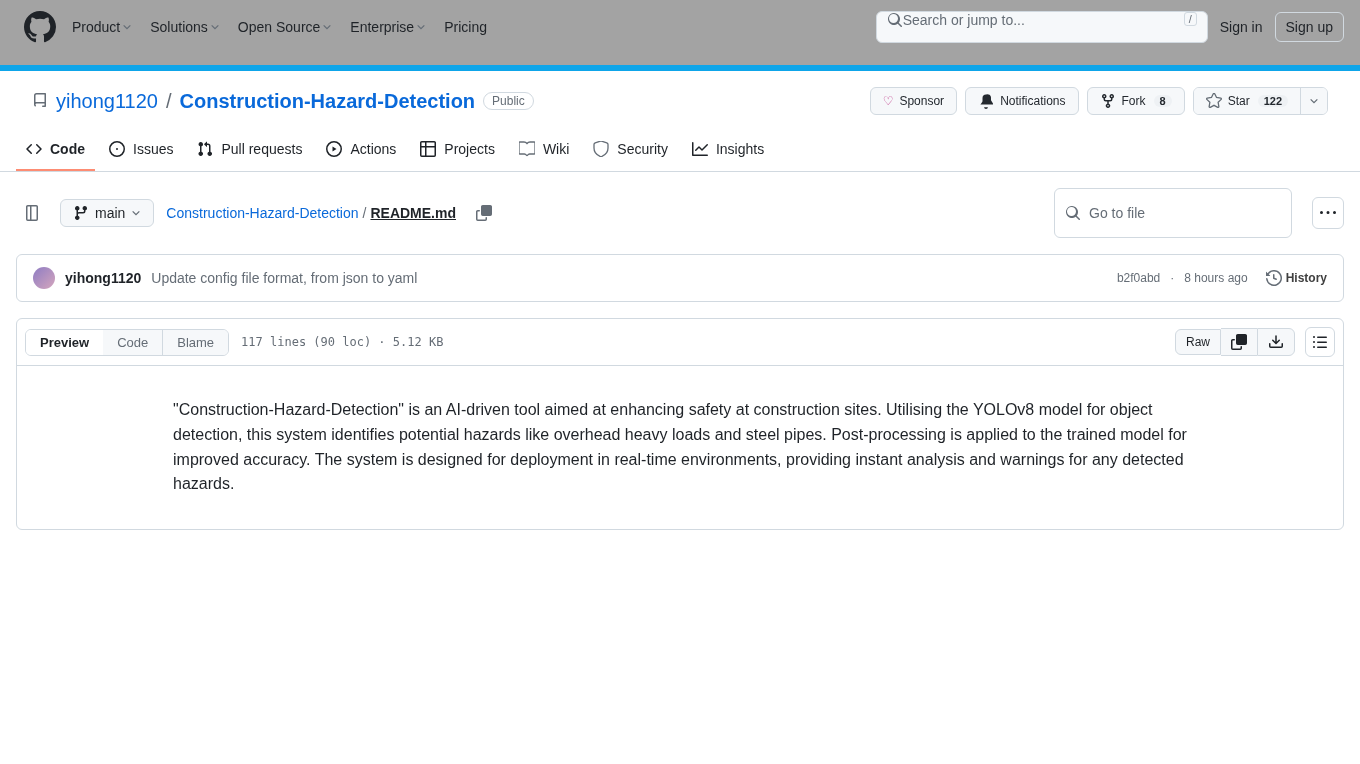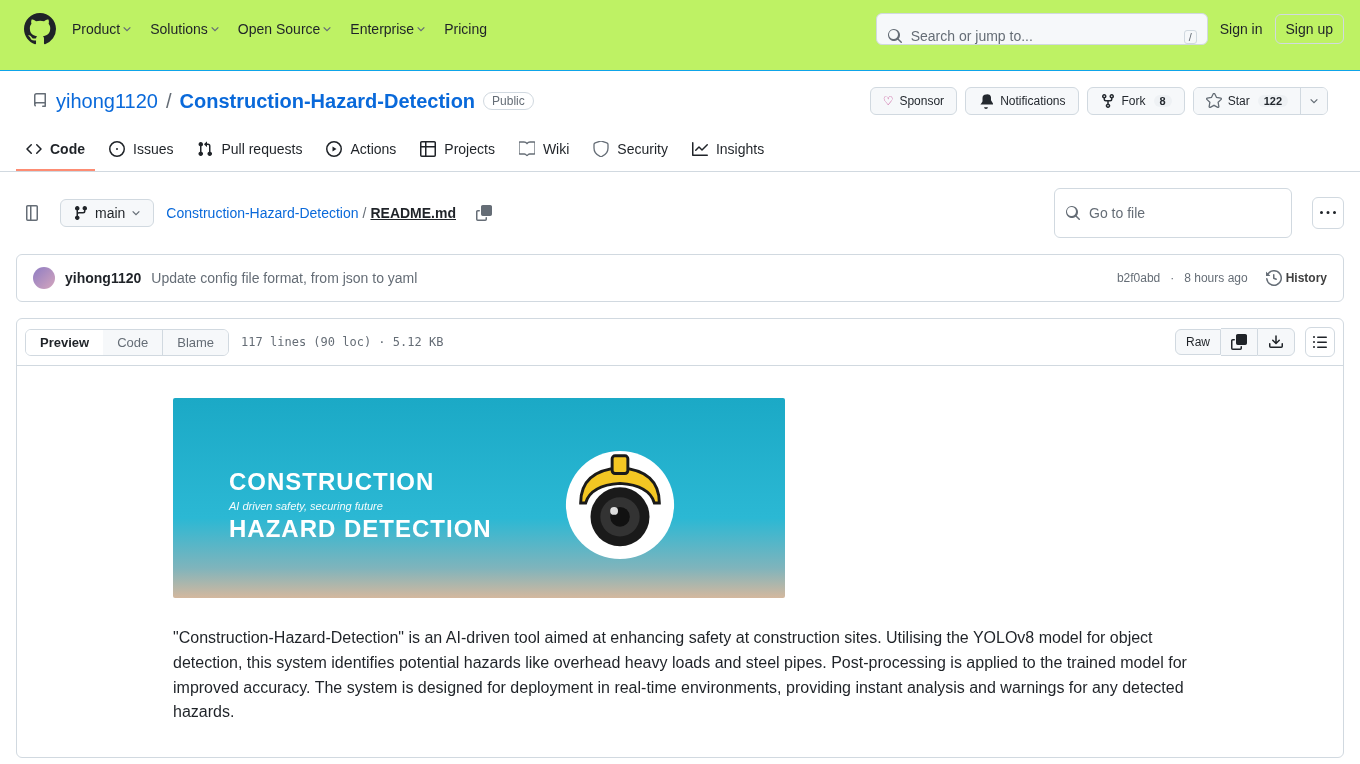--- a/index.html
+++ b/index.html
@@ -1,25 +1,25 @@
 <!DOCTYPE html>
 <html><head>
 <meta charset="utf-8">
 <style>
 * { box-sizing: border-box; margin: 0; padding: 0; }
 body { font-family: -apple-system, BlinkMacSystemFont, "Segoe UI", Helvetica, Arial, sans-serif; font-size: 14px; color: #1f2328; background: #fff; }
 a { color: #0969da; text-decoration: none; }
 
 
-.gh-header { background: #bef264; height: 71px; display: flex; align-items: center; padding: 0 16px 12px 24px; border-bottom: 1px solid #0ea5e9; }
+.gh-header { background: #a3a3a3; height: 71px; display: flex; align-items: center; padding: 0 16px 12px 24px; border-bottom: 6px solid #0ea5e9; }
 .gh-logo { width: 32px; height: 32px; fill: #1f2328; margin-right: 16px; }
 .gh-nav { display: flex; gap: 18px; flex: 1; align-items: center; }
 .gh-nav-item { display: inline-flex; align-items: center; gap: 2px; font-size: 14px; cursor: pointer; color: #1f2328; }
 .gh-right { display: flex; align-items: center; gap: 12px; }
-.gh-search { display: flex; align-items: flex-end; background: #f6f8fa; border: 1px solid #d1d9e0; border-radius: 6px; padding: 0 10px; height: 32px; width: 332px; color: #656d76; gap: 8px; }
+.gh-search { display: flex; align-items: flex-start; background: #f6f8fa; border: 1px solid #d1d9e0; border-radius: 6px; padding: 0 10px; height: 32px; width: 332px; color: #656d76; gap: 0; }
 .gh-search-slash { border: 1px solid #d1d9e0; border-radius: 3px; padding: 0 4px; font-size: 11px; color: #656d76; }
 .gh-signin { color: #1f2328; font-size: 14px; }
 .gh-signup { border: 1px solid #d1d9e0; border-radius: 6px; padding: 6px 10px; font-size: 14px; color: #1f2328; text-align: center; }
 
 
 .repo-head { padding: 16px 32px 0; }
 .repo-head-row { display: flex; align-items: center; justify-content: space-between; margin-bottom: 16px; }
 .repo-title { display: flex; align-items: center; gap: 8px; font-size: 20px; }
 .repo-title .sep { color: #656d76; }
 .repo-title strong { font-weight: 600; }
@@ -321,33 +321,17 @@
         <span class="outline-btn">
             <svg class="octicon" viewBox="0 0 16 16">
               <path d="M2 4a1 1 0 1 0 0-2 1 1 0 0 0 0 2Zm3.75-1.5a.75.75 0 0 0 0 1.5h8.5a.75.75 0 0 0 0-1.5h-8.5Zm0 5a.75.75 0 0 0 0 1.5h8.5a.75.75 0 0 0 0-1.5h-8.5Zm0 5a.75.75 0 0 0 0 1.5h8.5a.75.75 0 0 0 0-1.5h-8.5ZM3 8a1 1 0 1 1-2 0 1 1 0 0 1 2 0Zm-1 6a1 1 0 1 0 0-2 1 1 0 0 0 0 2Z"></path>
             </svg>
           </span>
       </div>
     </div>
 
     <div class="md">
 
-      <div class="banner">
-        <div class="banner-text">
-          <div class="t1">Construction</div>
-          <div class="sub">AI driven safety, securing future</div>
-          <div class="t2">Hazard Detection</div>
-        </div>
-        <svg class="banner-logo" viewBox="0 0 120 120">
-          <circle cx="60" cy="60" r="55" fill="#fff"></circle>
-          <path d="M20 58 Q20 25 60 22 Q100 25 100 58 L95 58 Q90 40 60 38 Q30 40 25 58 Z" fill="#f3c623" stroke="#1a1a1a" stroke-width="3"></path>
-          <rect x="52" y="10" width="16" height="18" rx="3" fill="#f3c623" stroke="#1a1a1a" stroke-width="3"></rect>
-          <circle cx="60" cy="72" r="30" fill="#1a1a1a"></circle>
-          <circle cx="60" cy="72" r="20" fill="#333"></circle>
-          <circle cx="60" cy="72" r="10" fill="#111"></circle>
-          <circle cx="54" cy="66" r="4" fill="#fff" opacity=".85"></circle>
-        </svg>
-      </div>
 
       <p class="desc">"Construction-Hazard-Detection" is an AI-driven tool aimed at enhancing safety at construction sites. Utilising the YOLOv8 model for object detection, this system identifies potential hazards like overhead heavy loads and steel pipes. Post-processing is applied to the trained model for improved accuracy. The system is designed for deployment in real-time environments, providing instant analysis and warnings for any detected hazards.</p>
     </div>
   </div>
 </div>
 
 </body></html>

